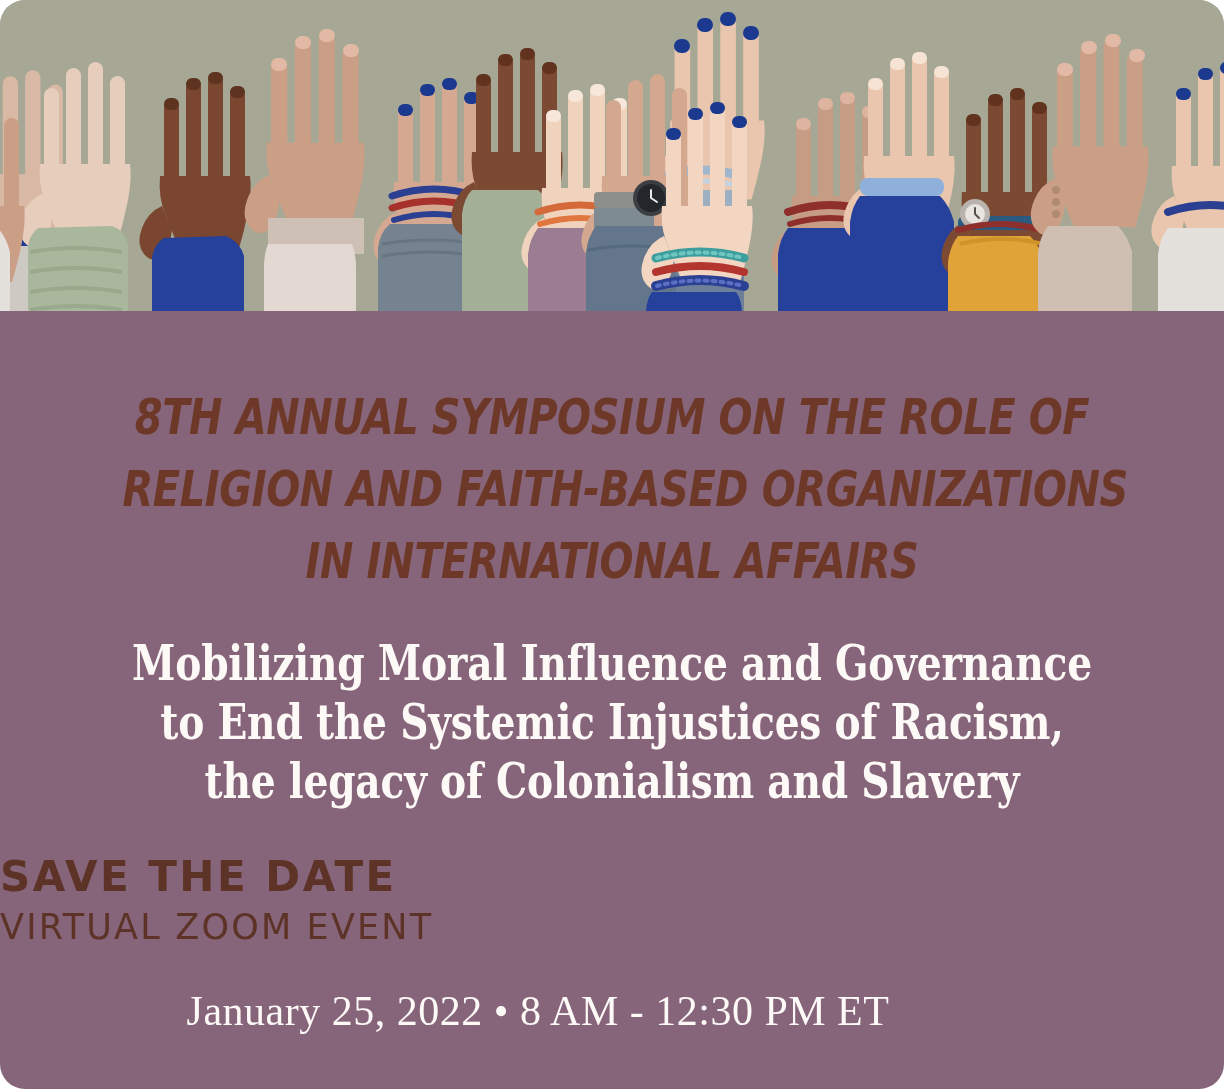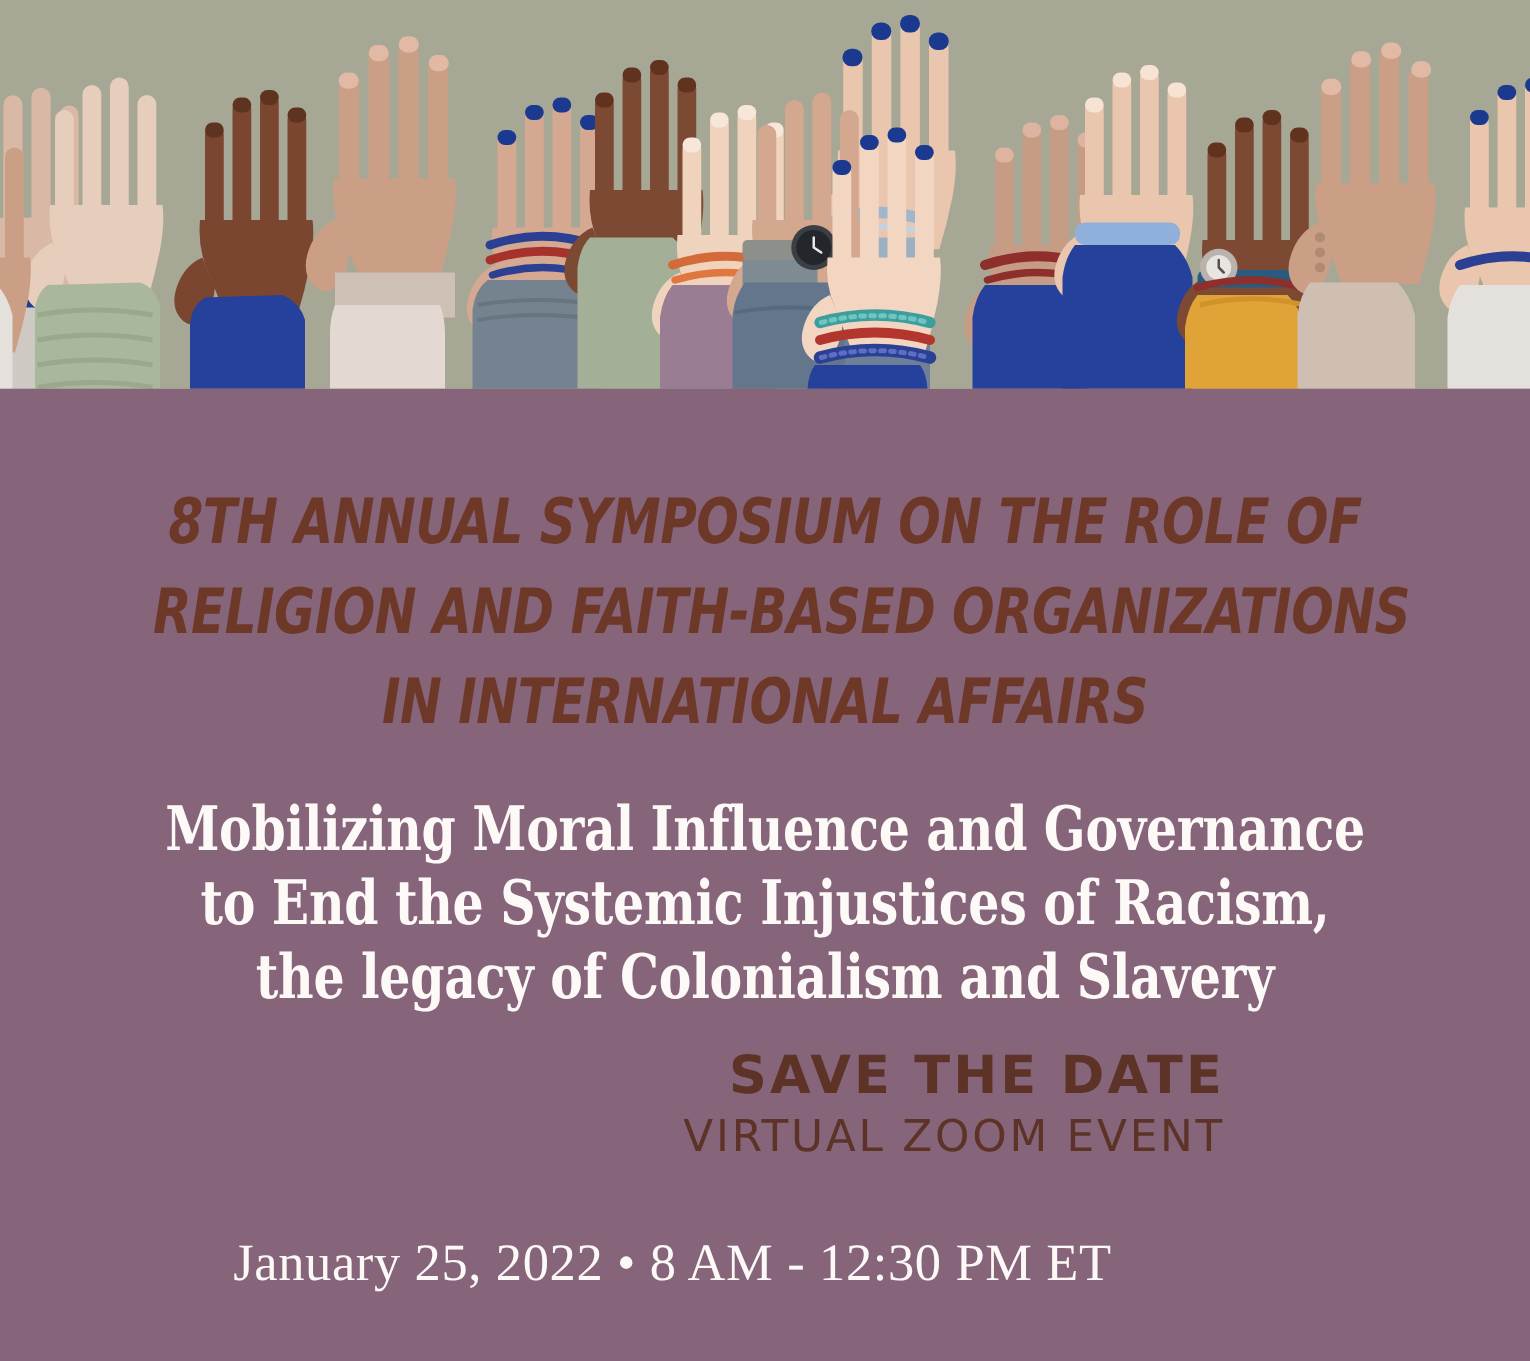--- a/index.html
+++ b/index.html
@@ -6,20 +6,21 @@
     margin: 0;
     padding: 0;
     background: #ffffff;
   }
   .poster {
     position: relative;
     width: 1224px;
     height: 1089px;
     overflow: hidden;
     font-family: "Liberation Sans", sans-serif;
+    border-radius: 25px;
   }
 
   
   .hero {
     position: absolute;
     left: 0; top: 0;
     width: 1224px;
     height: 311px;
     overflow: hidden;
     background: #a6a895;
@@ -70,23 +71,23 @@
     letter-spacing: -0.3px;
     transform: scaleX(0.80);
     transform-origin: 50% 0;
   }
   .subtitle .sub-line { display: block; white-space: nowrap; }
 
   
   .save-block {
     position: absolute;
     left: 0;
-    top: 524px;
+    top: 541px;
     width: 980px;
-    text-align: right;
+    text-align: left;
   }
   .save-date {
     display: block;
     color: #5c3326;
     font-family: "DejaVu Sans", sans-serif;
     font-weight: 700;
     font-size: 42px;
     line-height: 50px;
     letter-spacing: 2.5px;
   }

